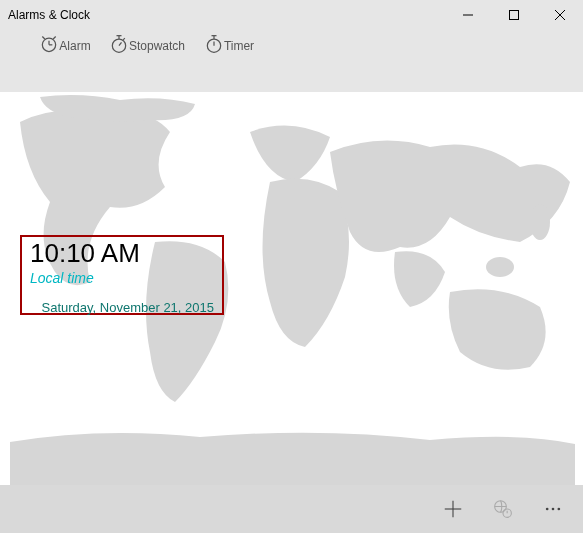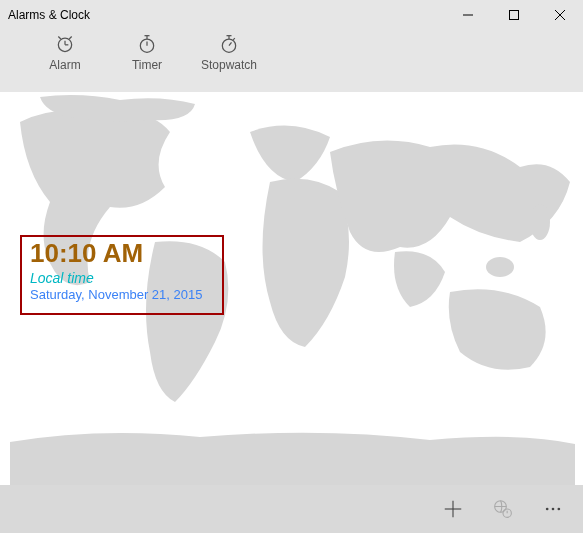--- a/index.html
+++ b/index.html
@@ -5,33 +5,33 @@
     * { margin: 0; padding: 0; box-sizing: border-box; font-family: "Segoe UI", sans-serif; }
     body { width: 583px; height: 533px; background: #e6e6e6; position: relative; overflow: hidden; }
 
     .titlebar { height: 30px; background: #e6e6e6; display: flex; align-items: center; padding-left: 8px; }
     .titlebar-title { font-size: 12px; color: #000; }
     .titlebar-controls { margin-left: auto; display: flex; }
     .titlebar-btn { width: 46px; height: 30px; display: flex; align-items: center; justify-content: center; cursor: pointer; }
     .titlebar-btn svg { width: 10px; height: 10px; }
 
     .tabs { height: 62px; background: #e6e6e6; display: flex; align-items: flex-start; padding-left: 24px; gap: 0; }
-    .tab { width: 82px; display: flex; flex-direction: column; align-items: center; cursor: pointer; padding-top: 4px; padding-bottom: 10px; color: #555; position: relative; }
+    .tab { width: 82px; display: flex; align-items: center; cursor: pointer; padding-top: 4px; padding-bottom: 10px; color: #555; position: relative; justify-content: center; }
     .tab.active { color: #00b7c3; }
     .tab-icon { width: 20px; height: 20px; margin-bottom: 4px; }
     .tab-label { font-size: 12px; }
     .tab.active::after { content: ""; position: absolute; bottom: 0px; left: 10px; right: 10px; height: 2px; background: #00b7c3; }
 
     .content { position: relative; height: 393px; background: #fff; overflow: hidden; }
     .worldmap { position: absolute; inset: 0; }
 
     .clock-card { position: absolute; left: 20px; top: 143px; width: 204px; height: 80px; border: 2px solid #a00000; background: rgba(255,255,255,0); padding: 2px 8px 4px 8px; }
-    .clock-time { font-size: 26px; color: #a16207; font-weight: 700; line-height: 1.1; }
+    .clock-time { font-size: 26px; color: #000000; font-weight: 400; line-height: 1.1; }
     .clock-label { font-size: 14px; color: #00b7c3; margin-top: 2px; font-style: italic; }
-    .clock-date { font-size: 13px; color: #3b82f6; margin-top: 1px; }
+    .clock-date { font-size: 13px; color: #0f766e; margin-top: 14px; text-align: right; }
 
     .commandbar { position: absolute; bottom: 0; left: 0; right: 0; height: 48px; background: #d9d9d9; display: flex; align-items: center; justify-content: flex-end; gap: 6px; padding-right: 8px; }
     .cmd-btn { width: 44px; height: 44px; display: flex; align-items: center; justify-content: center; cursor: pointer; color: #444; }
     .cmd-btn.disabled { color: #aaa; cursor: default; }
   </style>
 </head>
 <body>
 
 <div class="titlebar">
   <span class="titlebar-title">Alarms &amp; Clock</span>
@@ -62,35 +62,35 @@
         <line x1="12" y1="13" x2="12" y2="8"></line>
         <line x1="12" y1="13" x2="16" y2="13"></line>
       <line x1="4" y1="3" x2="7" y2="6"></line>
         <line x1="20" y1="3" x2="17" y2="6"></line>
     </svg>
     <span class="tab-label">Alarm</span>
   </div>
   <div class="tab">
     <svg class="tab-icon" viewBox="0 0 24 24" fill="none" stroke="currentColor" stroke-width="1.5">
       <circle cx="12" cy="14" r="8"></circle>
-        <line x1="12" y1="14" x2="12" y2="9"></line>
-        <line x1="9" y1="2" x2="15" y2="2"></line>
-        <line x1="12" y1="2" x2="12" y2="6"></line>
-    </svg>
-    <span class="tab-label">Timer</span>
-  </div>
-  <div class="tab">
-    <svg class="tab-icon" viewBox="0 0 24 24" fill="none" stroke="currentColor" stroke-width="1.5">
-      <circle cx="12" cy="14" r="8"></circle>
         <line x1="12" y1="14" x2="15" y2="10"></line>
         <line x1="9" y1="2" x2="15" y2="2"></line>
         <line x1="12" y1="2" x2="12" y2="6"></line>
         <line x1="19" y1="5" x2="17" y2="7"></line>
     </svg>
     <span class="tab-label">Stopwatch</span>
+  </div>
+  <div class="tab">
+    <svg class="tab-icon" viewBox="0 0 24 24" fill="none" stroke="currentColor" stroke-width="1.5">
+      <circle cx="12" cy="14" r="8"></circle>
+        <line x1="12" y1="14" x2="12" y2="9"></line>
+        <line x1="9" y1="2" x2="15" y2="2"></line>
+        <line x1="12" y1="2" x2="12" y2="6"></line>
+    </svg>
+    <span class="tab-label">Timer</span>
   </div>
 </div>
 
 <div class="content">
   <svg class="worldmap" viewBox="0 0 583 393" preserveAspectRatio="none">
     <rect width="583" height="393" fill="#ffffff"></rect>
     <g fill="#d6d6d6">
       <path d="M20 30 Q60 10 110 25 Q150 15 170 40 Q150 70 165 95 Q140 120 110 115 Q80 150 90 190 Q70 200 55 180 Q35 150 50 110 Q25 80 20 30 Z"></path>
       <path d="M155 150 Q200 145 225 170 Q235 210 215 250 Q195 290 175 310 Q155 300 150 260 Q140 210 155 150 Z"></path>
       <path d="M40 5 Q80 0 120 8 Q160 3 195 12 Q190 30 150 28 Q110 32 70 25 Q45 20 40 5 Z"></path>

